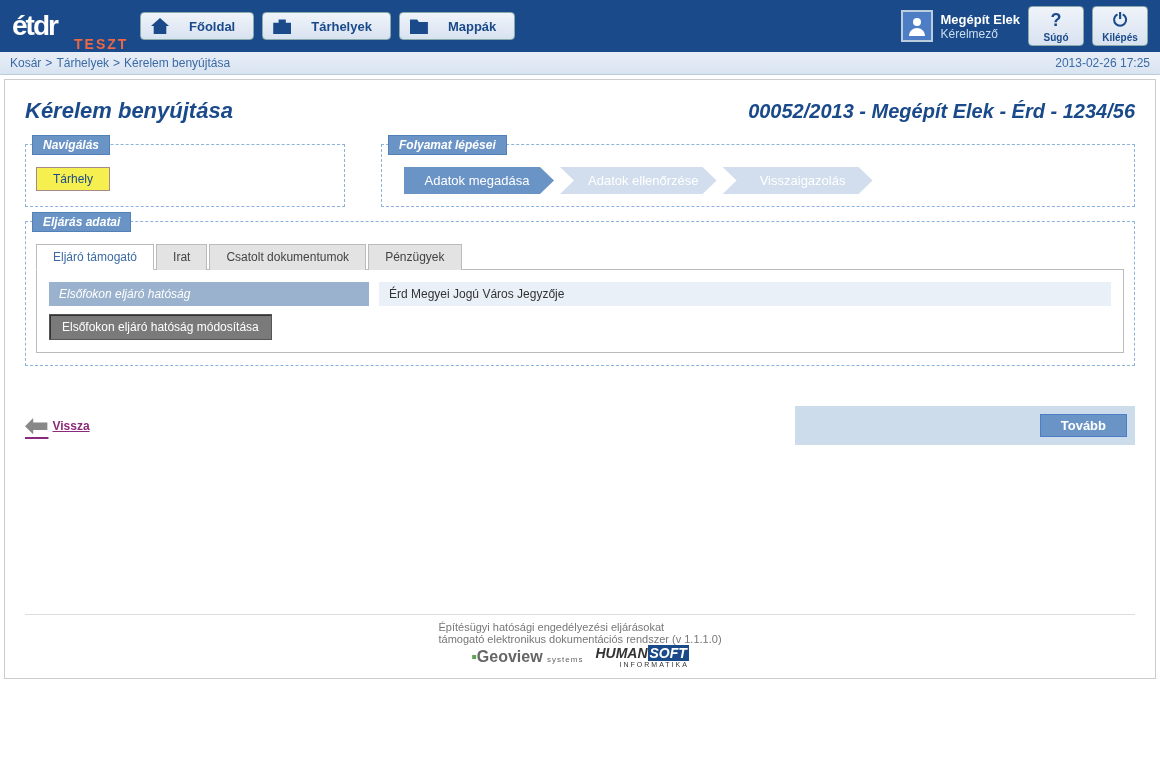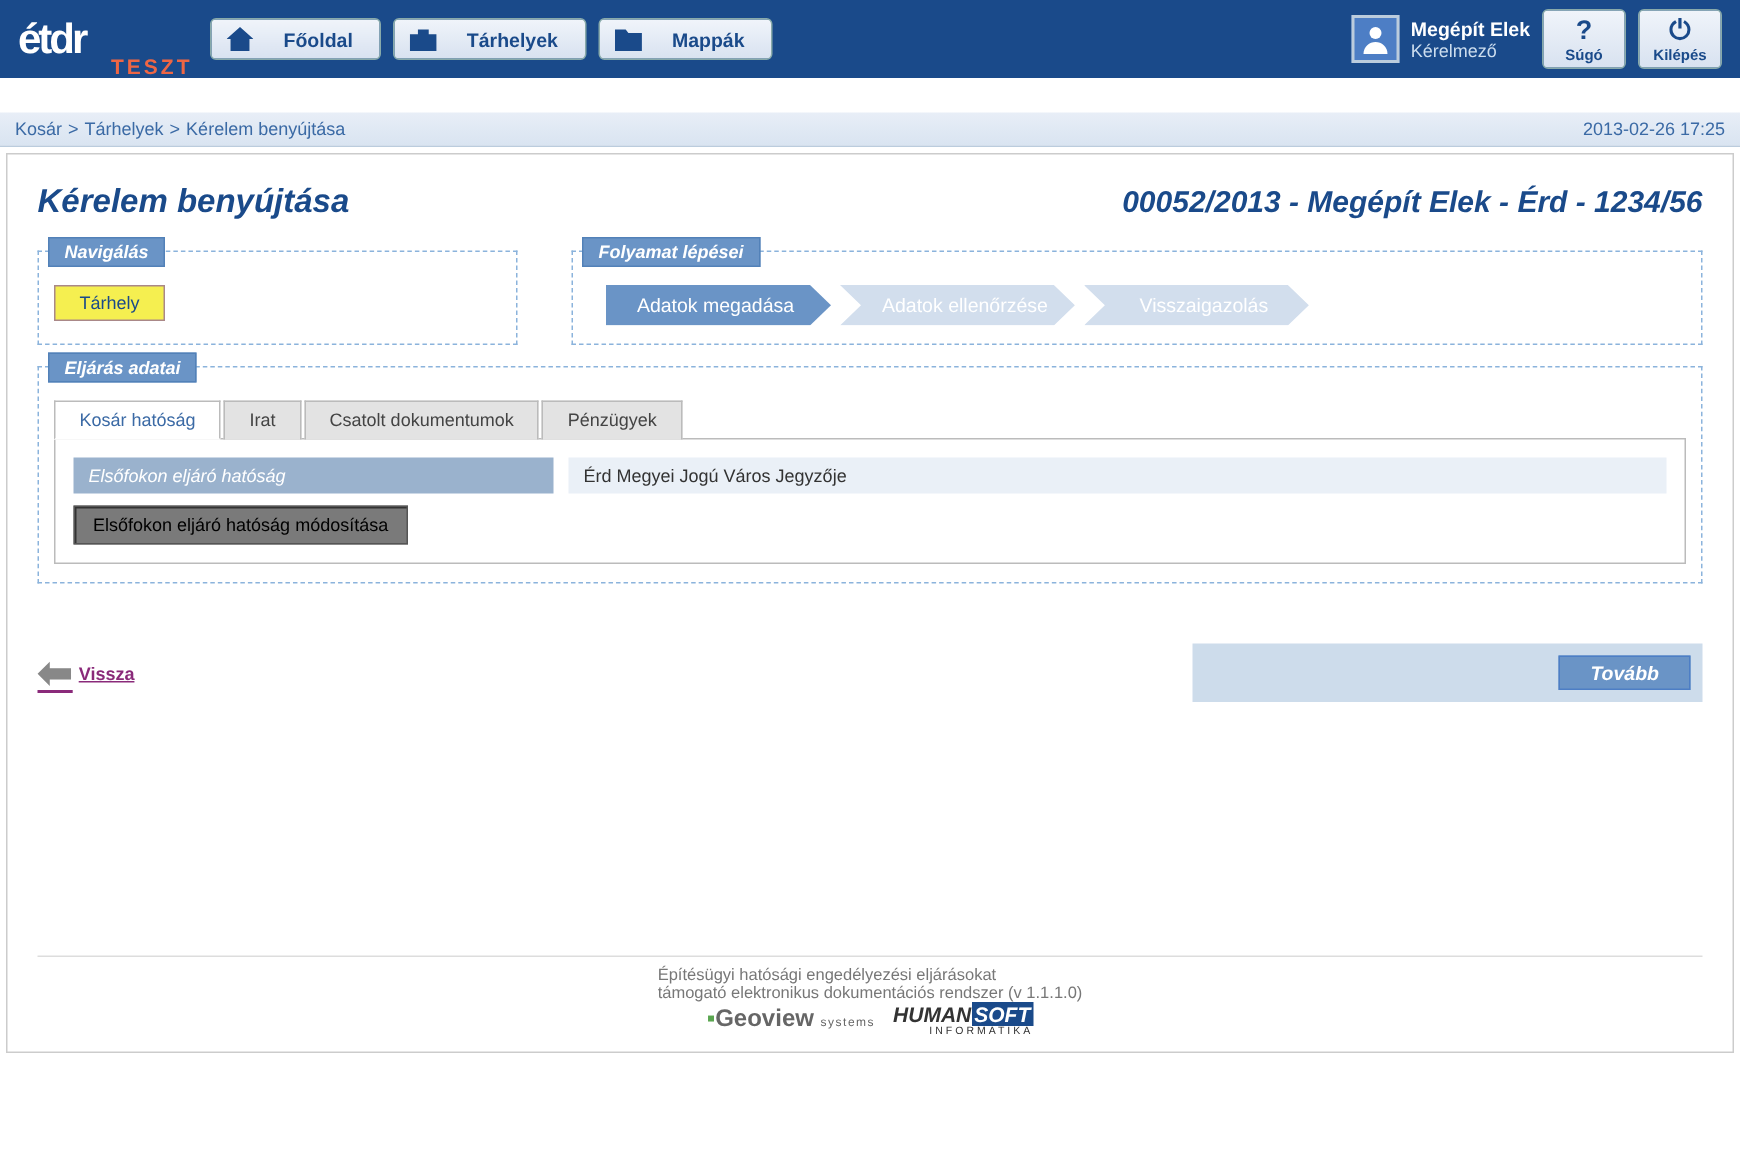--- a/index.html
+++ b/index.html
@@ -18,21 +18,21 @@
   .spacer { flex: 1; }
   .user-block { display: flex; align-items: center; gap: 8px; color: #fff; }
   .avatar { width: 32px; height: 32px; background: #4d7ec5; border: 2px solid #bcd; display: flex; align-items: center; justify-content: center; }
   .avatar svg { fill: #fff; }
   .user-text .name { font-weight: bold; font-size: 13px; }
   .user-text .role { font-size: 12px; color: #cde; }
   .hdr-action { background: linear-gradient(#f0f4fa, #d8e2f0); border: 1px solid #8aa; border-radius: 4px; width: 56px; height: 40px; display: flex; flex-direction: column; align-items: center; justify-content: center; cursor: pointer; color: #1a4a8a; font-size: 10px; font-weight: bold; gap: 1px; }
   .hdr-action .big { font-size: 18px; font-weight: bold; }
   
   
-  .breadcrumb-bar { background: linear-gradient(#e8eef7,#d9e4f1); padding: 4px 10px; display: flex; align-items: center; border-bottom: 1px solid #bcd; margin-top: 23px; }
+  .breadcrumb-bar { background: linear-gradient(#e8eef7,#d9e4f1); padding: 4px 10px; display: flex; align-items: center; border-bottom: 1px solid #bcd; }
   .breadcrumb-bar a { color: #3b6aa5; text-decoration: none; cursor: pointer; }
   .breadcrumb-bar span { color: #3b6aa5; }
   .bc-sep { margin: 0 4px; color: #7aa; }
   .timestamp { margin-left: auto; color: #1a4a8a; font-size: 12px; }
   
   
   .main { padding: 18px 20px 10px 20px; background: #fff; min-height: 600px; border: 1px solid #ccc; margin: 4px; position: relative; }
   .page-title-row { display: flex; justify-content: space-between; align-items: baseline; margin-bottom: 20px; }
   .page-title { color: #1a4a8a; font-weight: bold; font-style: italic; font-size: 22px; }
   .page-subtitle { color: #1a4a8a; font-weight: bold; font-style: italic; font-size: 20px; }
@@ -58,28 +58,28 @@
   
   .tabs { display: flex; gap: 2px; margin-top: 0px; }
   .tab { background: #e3e3e3; border: 1px solid #bbb; border-bottom: none; padding: 5px 16px; color: #444; font-size: 12px; cursor: pointer; }
   .tab.active { background: #fff; color: #3b6aa5; border-bottom: 1px solid #fff; position: relative; z-index: 2; }
   .tab-body { border: 1px solid #bbb; padding: 12px; background: #fff; margin-top: -1px; }
   
   .kv-row { display: flex; gap: 10px; margin-bottom: 8px; }
   .kv-label { background: #9ab2cd; color: #fff; font-style: italic; padding: 5px 10px; flex: 0 0 320px; font-size: 12px; }
   .kv-value { background: #eaf0f7; padding: 5px 10px; flex: 1; color: #333; font-size: 12px; }
   
-  .edit-btn { background: #7a7a7a; color: #000000; border: 1px solid #555; padding: 5px 12px; font-size: 12px; cursor: pointer; box-shadow: 1px 1px 0 #333 inset; }
+  .edit-btn { background: #7a7a7a; color: #ffffff; border: 1px solid #555; padding: 5px 12px; font-size: 12px; cursor: pointer; box-shadow: 1px 1px 0 #333 inset; }
   
   
   .foot-nav { display: flex; justify-content: space-between; align-items: center; margin-top: 40px; }
   .back-link { display: flex; align-items: center; gap: 4px; color: #8a2a7a; font-weight: bold; text-decoration: underline; cursor: pointer; }
   .back-arrow { color: #888; font-size: 28px; }
   .fwd-block { background: #cddceb; padding: 8px; display: flex; justify-content: flex-end; width: 340px; }
-  .fwd-btn { background: #6a94c6; border: 1px solid #4d7ec5; color: #fff; font-weight: bold; font-style: italic; padding: 3px 20px; cursor: pointer; font-size: 13px; }
+  .fwd-btn { background: #6a94c6; border: 1px solid #4d7ec5; color: #fff; font-weight: bold; padding: 3px 20px; cursor: pointer; font-size: 13px; }
   
   
   .bottom-footer { position: absolute; bottom: 10px; left: 20px; right: 20px; border-top: 1px solid #ddd; padding-top: 6px; display: flex; justify-content: space-between; align-items: center; color: #777; font-size: 11px; flex-direction: column; }
   .footer-logos { display: flex; gap: 12px; align-items: center; }
   .logo-geoview { font-weight: bold; color: #666; font-size: 16px; }
   .logo-geoview .g { color: #5aa650; }
   .logo-geoview small { font-weight: normal; font-size: 8px; letter-spacing: 1px; }
   .logo-humansoft { font-weight: bold; color: #333; font-size: 14px; font-style: italic; }
   .logo-humansoft .soft { background: #1a4a8a; color: #fff; padding: 0 2px; }
   .logo-humansoft small { display: block; font-size: 7px; font-style: normal; letter-spacing: 2px; text-align: right; font-weight: normal; }
@@ -153,21 +153,21 @@
         <div class="step active">Adatok megadása</div>
         <div class="step">Adatok ellenőrzése</div>
         <div class="step">Visszaigazolás</div>
       </div>
     </div>
   </div>
 
   <div class="data-panel">
     <div class="panel-legend">Eljárás adatai</div>
     <div class="tabs">
-      <div class="tab active">Kosár hatóság</div>
+      <div class="tab active">Eljáró támogató</div>
       <div class="tab">Irat</div>
       <div class="tab">Csatolt dokumentumok</div>
       <div class="tab">Pénzügyek</div>
     </div>
     <div class="tab-body">
       <div class="kv-row">
         <div class="kv-label">Elsőfokon eljáró hatóság</div>
         <div class="kv-value">Érd Megyei Jogú Város Jegyzője</div>
       </div>
       <button class="edit-btn">Elsőfokon eljáró hatóság módosítása</button>

